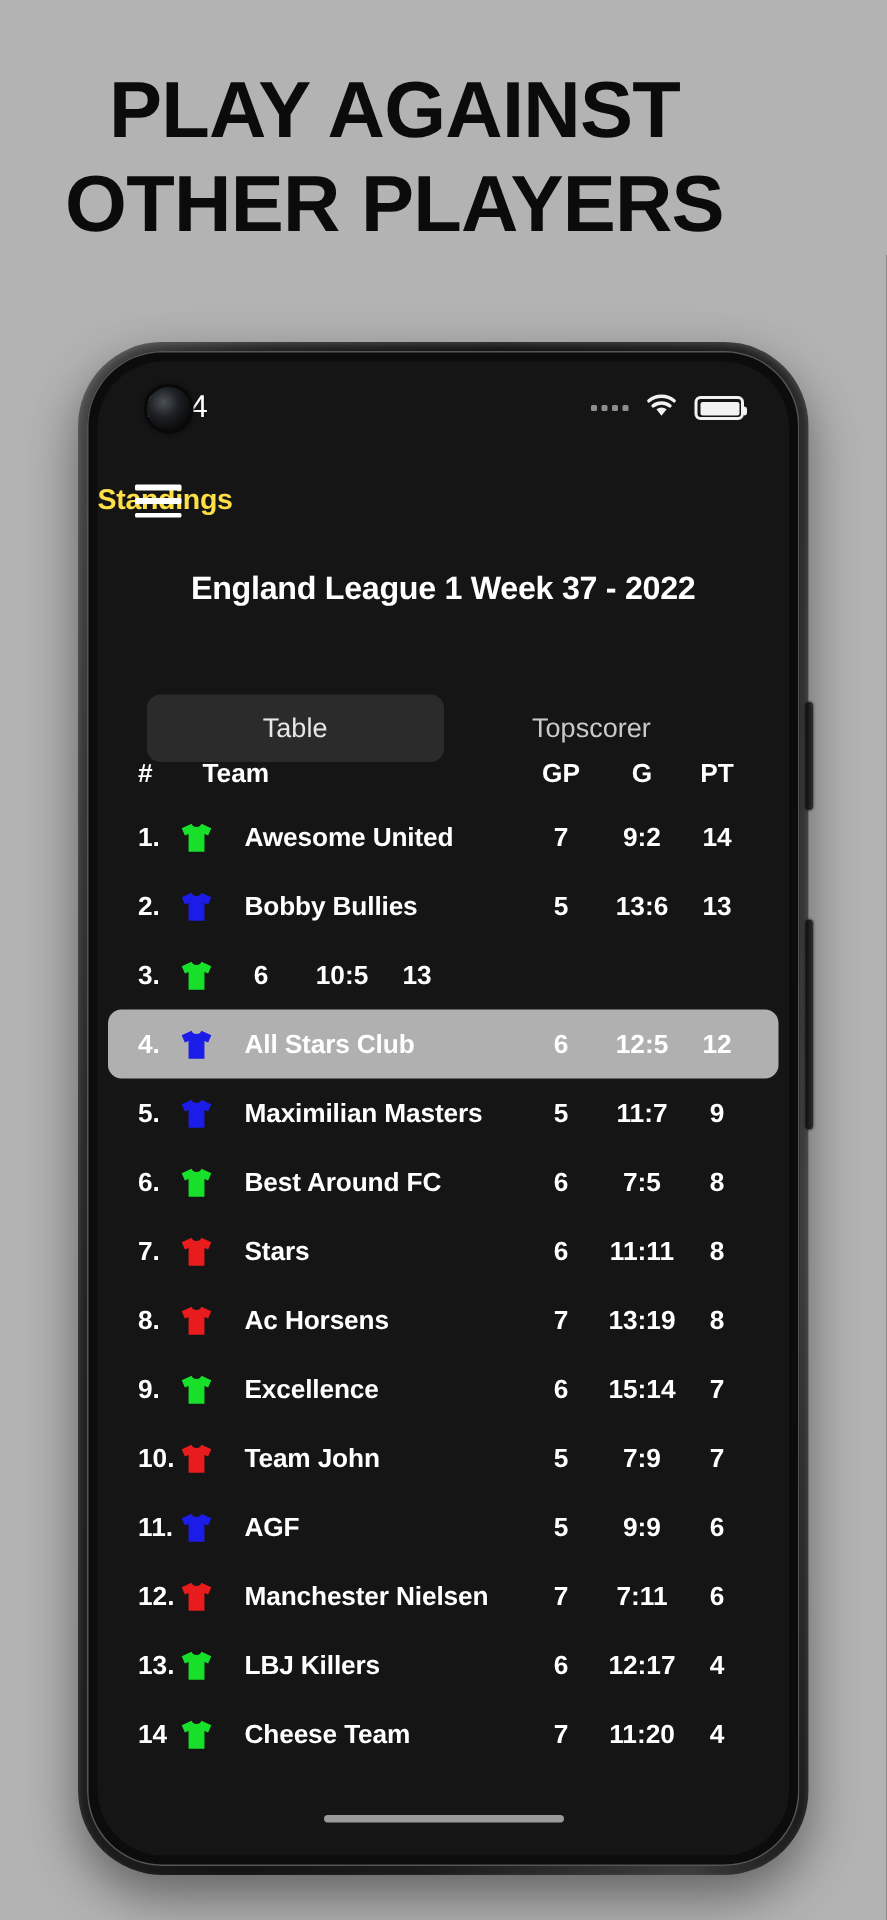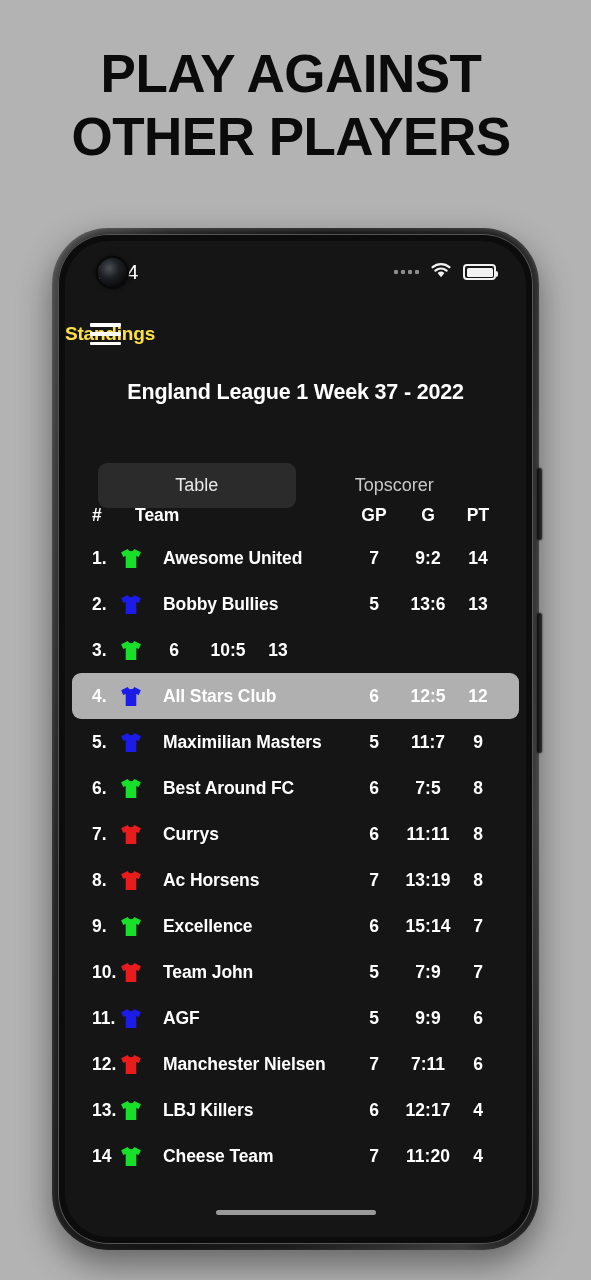--- a/index.html
+++ b/index.html
@@ -13,21 +13,20 @@
 
   
   .headline {
     position:absolute; left:0; top:42px; width:526px;
     text-align:center;
     color:#0b0b0b;
     font-weight:bold;
     font-size:53px;
     line-height:63px;
     letter-spacing:-0.5px;
-    margin-left:28px;
   }
   .headline .l { display:block; }
 
   
   .phone {
     position:absolute; left:52px; top:228px;
     width:487px; height:1022px;
     border-radius:56px;
     background:linear-gradient(100deg,#4a4a4a 0%,#232323 18%,#141414 42%,#1c1c1c 62%,#3d3d3d 88%,#171717 100%);
     box-shadow:0 14px 34px rgba(0,0,0,0.45), 0 2px 5px rgba(255,255,255,0.18) inset;
@@ -306,21 +305,21 @@
             <div class="col-g">7:5</div>
             <div class="col-pt">8</div>
           </div>
           <div class="row">
             <div class="col-rank">7.</div>
             <div class="col-shirt">
               <svg class="shirt" width="22" height="21" viewBox="0 0 24 23">
                 <path d="M8.4 1.2 1.2 4.6l2.3 5.2 2.7-1.1V21.8h11.6V8.7l2.7 1.1 2.3-5.2-7.2-3.4a3.9 3.9 0 0 1-7.2 0z" fill="#e81c1c"></path>
               </svg>
             </div>
-            <div class="col-team">Currys</div>
+            <div class="col-team">Stars</div>
             <div class="col-gp">6</div>
             <div class="col-g">11:11</div>
             <div class="col-pt">8</div>
           </div>
           <div class="row">
             <div class="col-rank">8.</div>
             <div class="col-shirt">
               <svg class="shirt" width="22" height="21" viewBox="0 0 24 23">
                 <path d="M8.4 1.2 1.2 4.6l2.3 5.2 2.7-1.1V21.8h11.6V8.7l2.7 1.1 2.3-5.2-7.2-3.4a3.9 3.9 0 0 1-7.2 0z" fill="#e81c1c"></path>
               </svg>

